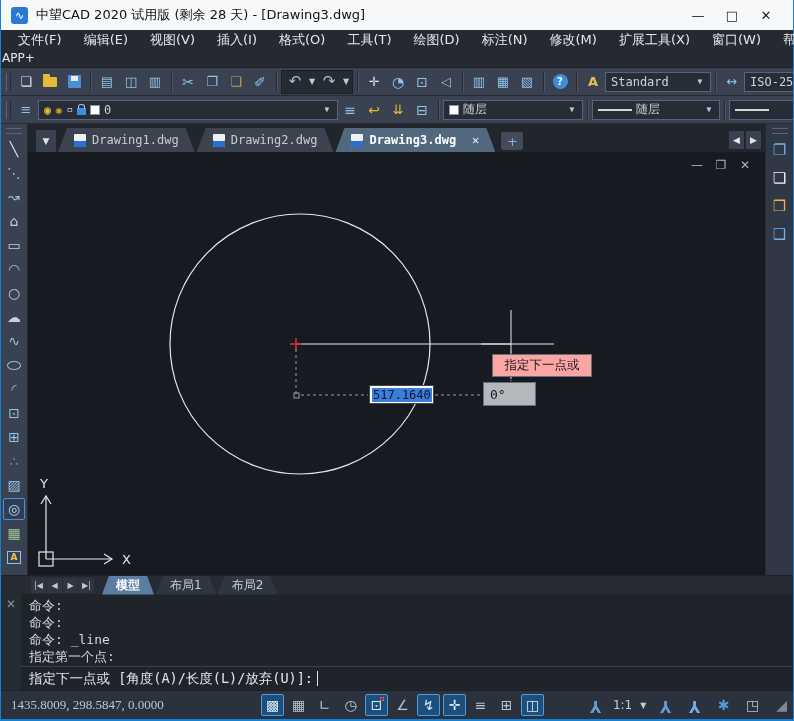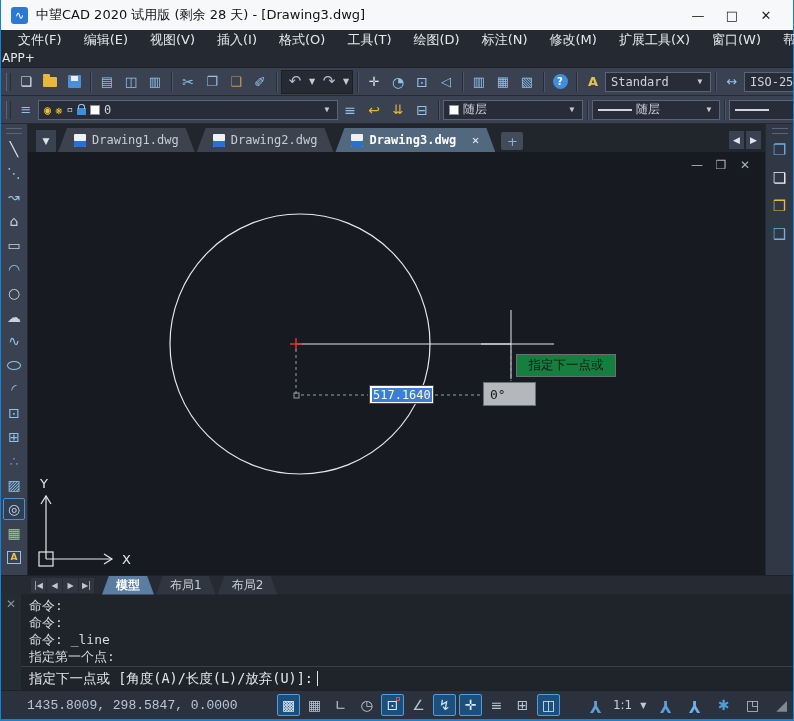--- a/index.html
+++ b/index.html
@@ -74,24 +74,24 @@
   .tab-scroll { margin-left:auto; display:flex; gap:2px; margin-bottom:3px; padding-right:4px;}
   .tab-scroll span { width:15px; height:18px; background:#3a4150; color:#e2e6ea; font-size:9px;
                      display:flex; align-items:center; justify-content:center; }
 
   .canvas { position:absolute; left:27px; top:28px; right:28px; bottom:0; background:#171a20; cursor:crosshair; overflow:hidden;}
   .win-ctl { position:absolute; top:6px; right:12px; display:flex; gap:8px; z-index:5;}
   .win-ctl span { width:16px; text-align:center; color:#aeb4bc; font-size:12px; }
   .di-box { position:absolute; font-family:"DejaVu Sans Mono","Liberation Mono",monospace; z-index:4; }
   .di-len { left:341px; top:233px; width:65px; height:19px; background:#fff; border:1px solid #3d454f;
             display:flex; align-items:center; padding:0 2px; font-size:12px;}
-  .di-len span { background:#3a7edc; color:#fef9c3; padding:0 1px; }
+  .di-len span { background:#3a7edc; color:#0f172a; padding:0 1px; }
   .di-ang { left:455px; top:230px; width:53px; height:24px; background:#b4b8bc; border:1px solid #666f7a;
             color:#15181c; font-size:13px; display:flex; align-items:center; padding-left:6px;}
-  .di-tip { left:488px; top:202px; width:100px; height:23px; background:#15803d; border:1px solid #666f7a;
+  .di-tip { left:464px; top:202px; width:100px; height:23px; background:#fca5a5; border:1px solid #666f7a;
             color:#15181c; font-size:12.5px; display:flex; align-items:center; justify-content:center; white-space:nowrap;}
 
   
   .ltabs { height:19px; background:#262b33; display:flex; align-items:center; flex:none; padding-left:30px; border-top:1px solid #1d2128;}
   .lt-nav { display:flex; gap:1px; margin-right:8px;}
   .lt-nav span { width:15px; height:15px; color:#c2c8d0; font-size:8px; display:flex; align-items:center; justify-content:center; background:#30363f;}
   .ltab { height:19px; padding:0 14px; display:flex; align-items:center; color:#c7cdd5; font-size:12px;
           clip-path:polygon(7px 0, calc(100% - 7px) 0, 100% 100%, 0 100%); background:#30363f; margin-right:2px;}
   .ltab.active { background:#5b7da2; color:#fff; font-weight:bold; }
 
@@ -101,21 +101,21 @@
   .cmd-body { flex:1; display:flex; flex-direction:column; }
   .cmd-hist { flex:1; padding:3px 8px 0; }
   .cmd-line { color:#d4d9e0; font-family:"DejaVu Sans Mono","Liberation Mono",monospace; font-size:13px; line-height:17px; white-space:pre;}
   .cmd-prompt { height:24px; border-top:1px solid #39404c; display:flex; align-items:center; padding:0 8px;
                 color:#e2e6ec; font-family:"DejaVu Sans Mono","Liberation Mono",monospace; font-size:13.5px;}
   .cursor { display:inline-block; width:1.5px; height:15px; background:#e0e4ea; margin-left:4px; animation:blink 1s steps(1) infinite;}
   @keyframes blink { 50% { opacity:0; } }
 
   
   .status { height:29px; background:#2b323d; display:flex; align-items:center; flex:none; padding:0 6px; border-top:1px solid #1d2128;}
-  .coords { color:#bac6d6; font-family:Liberation Mono, monospace; font-size:13px; margin-left:20px; width:250px; flex:none;}
+  .coords { color:#bac6d6; font-family:Liberation Serif, serif; font-size:13px; margin-left:4px; width:250px; flex:none;}
   .sgroup { display:flex; gap:3px; align-items:center; }
   .sbtn { width:23px; height:22px; display:flex; align-items:center; justify-content:center; border-radius:2px;
           border:1px solid transparent; position:relative;}
   .sbtn .icon { color:#b7c4d4; font-size:14px; }
   .sbtn.on { background:#1d4f7c; border-color:#4f9ddc; }
   .sbtn.on .icon { color:#d6eaf8; }
   .osnap-dot { position:absolute; top:2px; right:3px; width:4px; height:4px; border:1px solid #e05050; }
   .sright { margin-left:auto; display:flex; align-items:center; gap:6px; }
   .scale-lbl { color:#c3cede; font-size:12px; }
   .grip { color:#7f8894; font-size:14px; margin-left:6px; }

